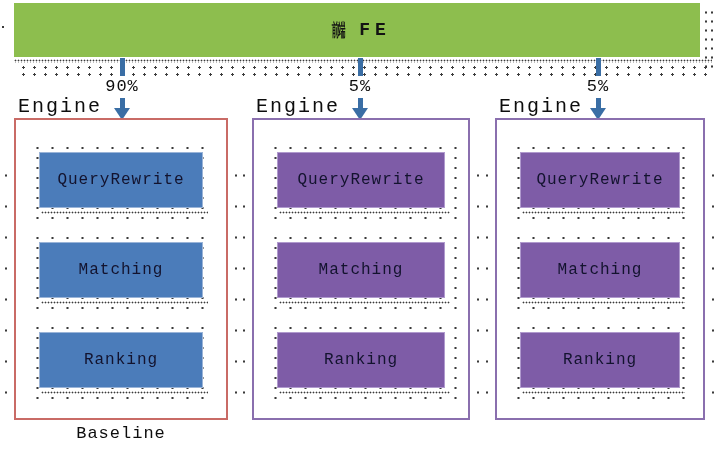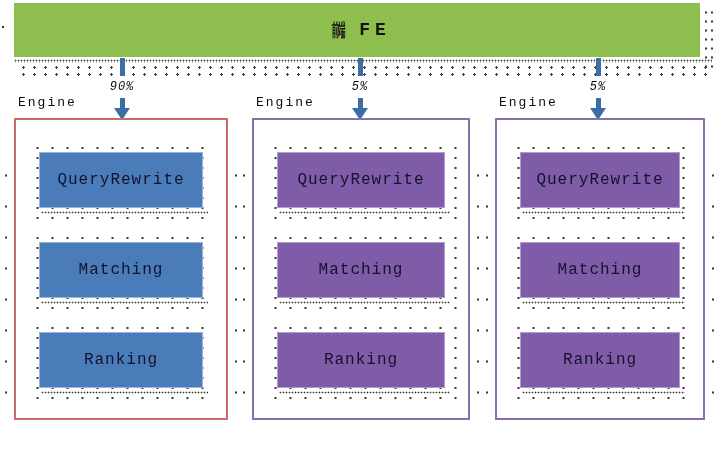--- a/index.html
+++ b/index.html
@@ -25,27 +25,27 @@
   .bar-shadow{position:absolute;left:14px;top:59px;width:698px;height:17px;}
   .bar-shadow .row-dense{position:absolute;left:0;top:0;right:0;height:4px;}
   .bar-shadow .row-sparse{position:absolute;left:4px;top:5px;right:0;bottom:0;}
   .bar-shadow-right{position:absolute;left:703px;top:8px;width:10px;height:66px;
     background-image:radial-gradient(circle,#3a3a3a 1px,transparent 1.25px);background-size:6px 9px;}
   .stray-dots{position:absolute;background-image:radial-gradient(circle,#3a3a3a 1px,transparent 1.25px);background-size:4px 26px;}
   
   .flow-arrow{position:absolute;top:58px;width:44px;height:62px;}
   .flow-arrow .shaft-a{position:absolute;left:50%;margin-left:-2px;top:0;width:5px;height:18px;background:var(--arrow,#3a6ea5);}
   .flow-arrow .pct{position:absolute;left:0;right:0;top:18px;height:22px;line-height:22px;
-    text-align:center;font-size:12px;letter-spacing:1px;color:#0d0d0d;background:transparent;font-style:italic;}
+    text-align:center;font-size:17px;letter-spacing:1px;color:#0d0d0d;background:transparent;}
   .flow-arrow .shaft-b{position:absolute;left:50%;margin-left:-2px;top:40px;width:5px;height:10px;background:var(--arrow,#3a6ea5);}
   .flow-arrow .head{position:absolute;left:50%;margin-left:-8px;top:50px;width:0;height:0;
     border-left:8px solid transparent;border-right:8px solid transparent;border-top:12px solid var(--arrow,#3a6ea5);}
   
   .engine-col{position:absolute;top:90px;height:362px;}
-  .engine-label{position:absolute;left:4px;top:5px;font-size:13px;letter-spacing:2px;color:#0d0d0d;}
+  .engine-label{position:absolute;left:4px;top:5px;font-size:20px;letter-spacing:2px;color:#0d0d0d;}
   .engine-box{position:absolute;left:0;right:0;top:28px;height:298px;background:#fff;}
   .col-baseline .engine-box{border:2px solid var(--red-border,#c96b66);}
   .col-exp .engine-box{border:2px solid var(--purple-border,#8a6fae);}
   .side-dots{position:absolute;width:4px;top:40px;bottom:14px;
     background-image:radial-gradient(circle,#3a3a3a 1px,transparent 1.25px);background-size:4px 31px;}
   .side-dots.l{left:-12px;}
   .side-dots.r{right:-12px;}
   
   .shape{position:relative;margin:0 23px;height:56px;}
   .shape.first{margin-top:32px;}
@@ -107,20 +107,23 @@
       <div class="shape first">
         <div class="box">QueryRewrite</div>
       </div>
       <div class="shape gap">
         <div class="box">Matching</div>
       </div>
       <div class="shape gap">
         <div class="box">Ranking</div>
       </div>
     </div>
+    <div class="caption">
+      <span>Baseline</span>
+    </div>
   </div>
 
   <div class="engine-col col-exp" style="left:252px;width:218px;">
     <div class="engine-label">Engine</div>
     <div class="engine-box">
       <div class="side-dots l"></div>
       <div class="side-dots r"></div>
       <div class="shape first">
         <div class="box">QueryRewrite</div>
       </div>

